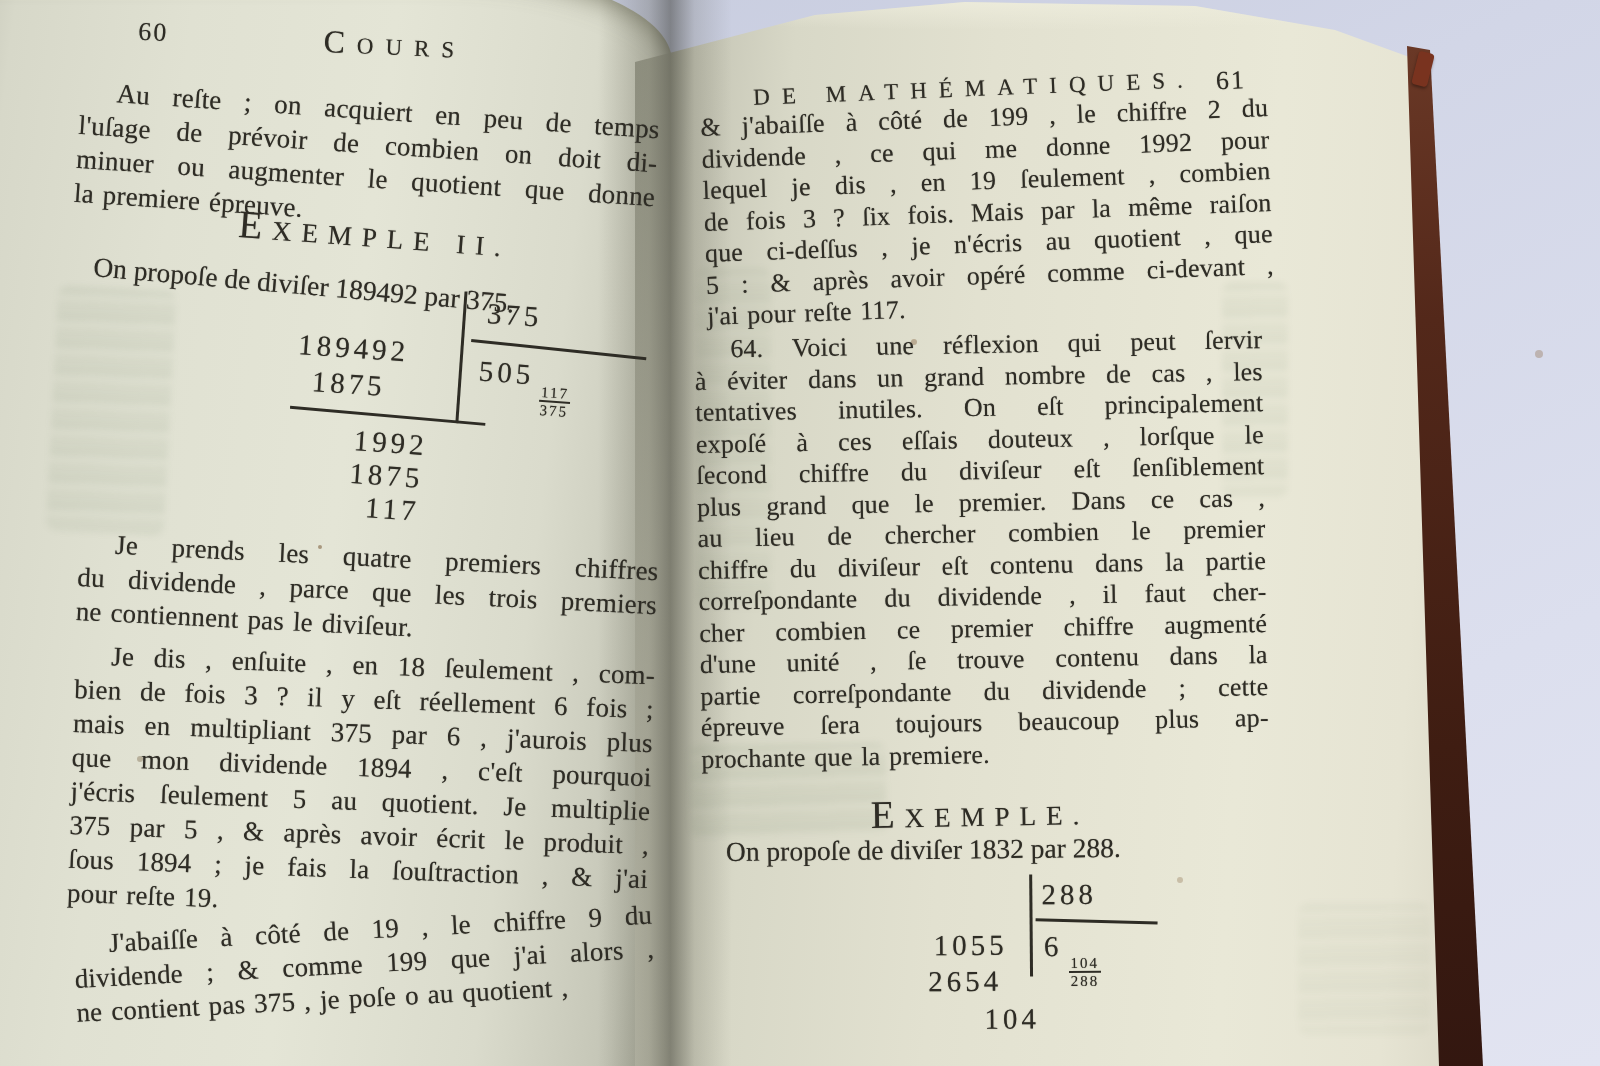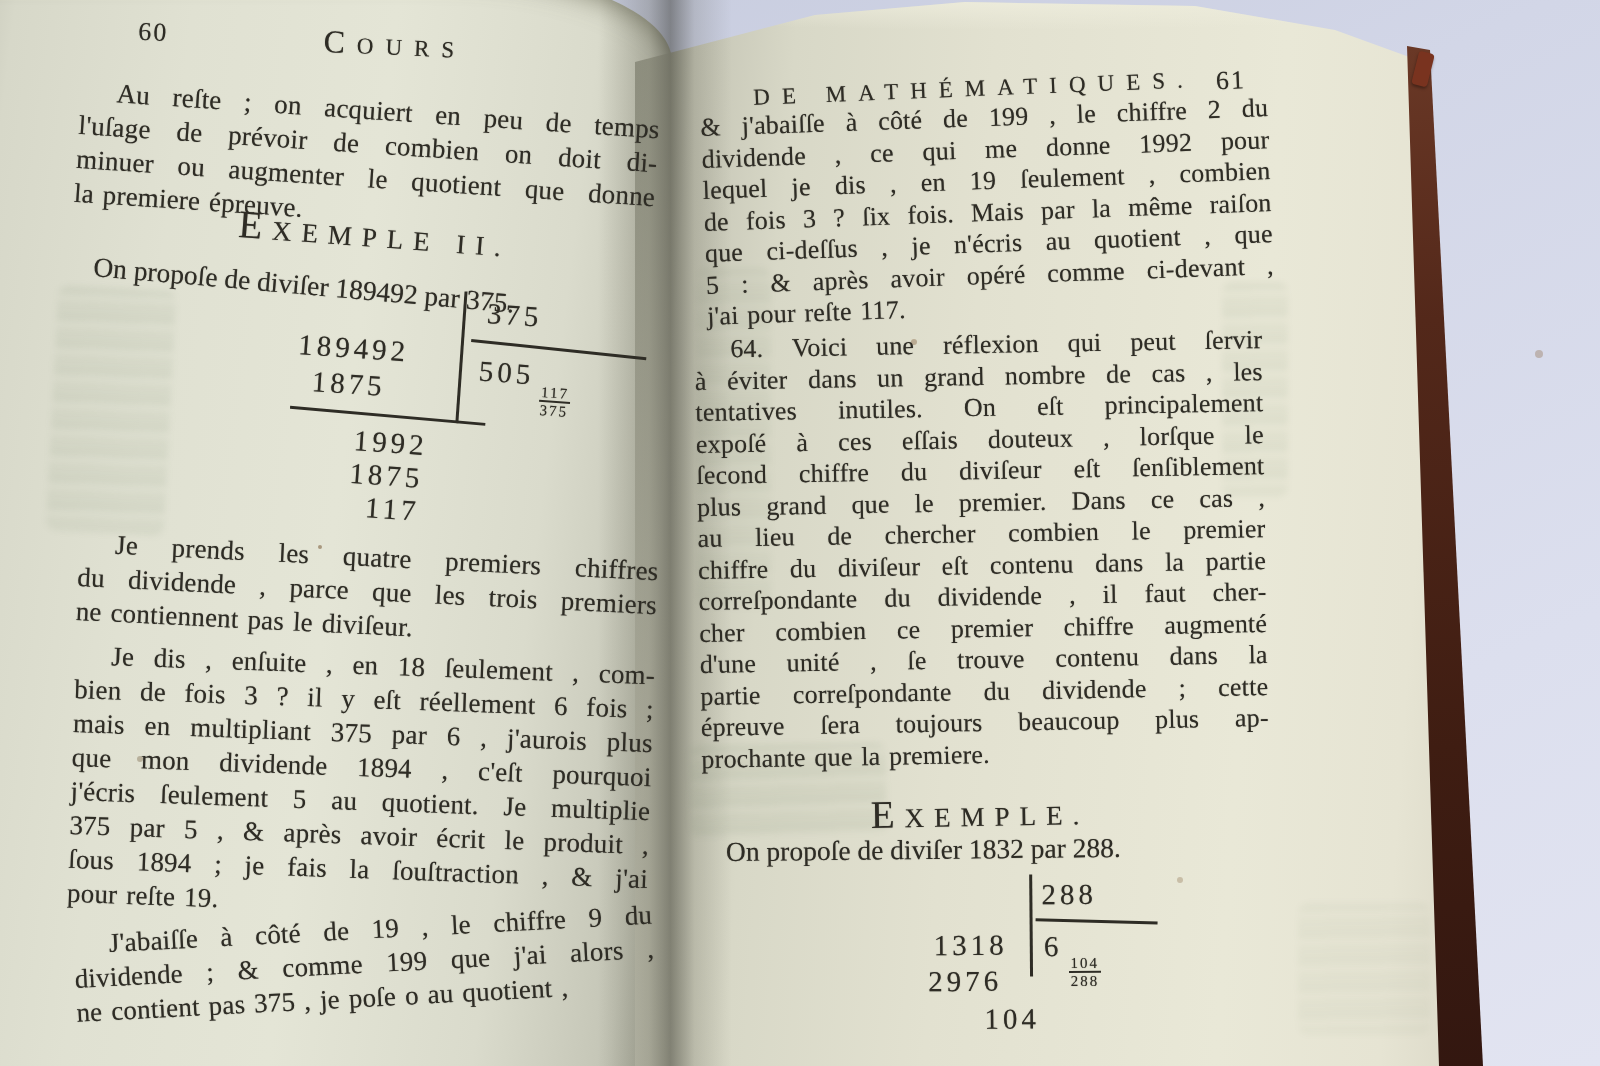--- a/index.html
+++ b/index.html
@@ -243,18 +243,18 @@
   <div class="division rp-division ink">
     <div class="d-divisor">288</div>
     <div class="vbar d-vbar"></div>
     <div class="hrule d-hrule1"></div>
     <div class="d-quotient">
       <span>6</span><span class="frac">
           <span class="fnum">104</span>
           <span class="fden">288</span>
         </span>
     </div>
-    <div class="d-dividend">1318</div>
-    <div class="d-product">2976</div>
+    <div class="d-dividend">1055</div>
+    <div class="d-product">2654</div>
     <div class="d-rem">104</div>
   </div>
 
 </div>
 
 </body></html>

